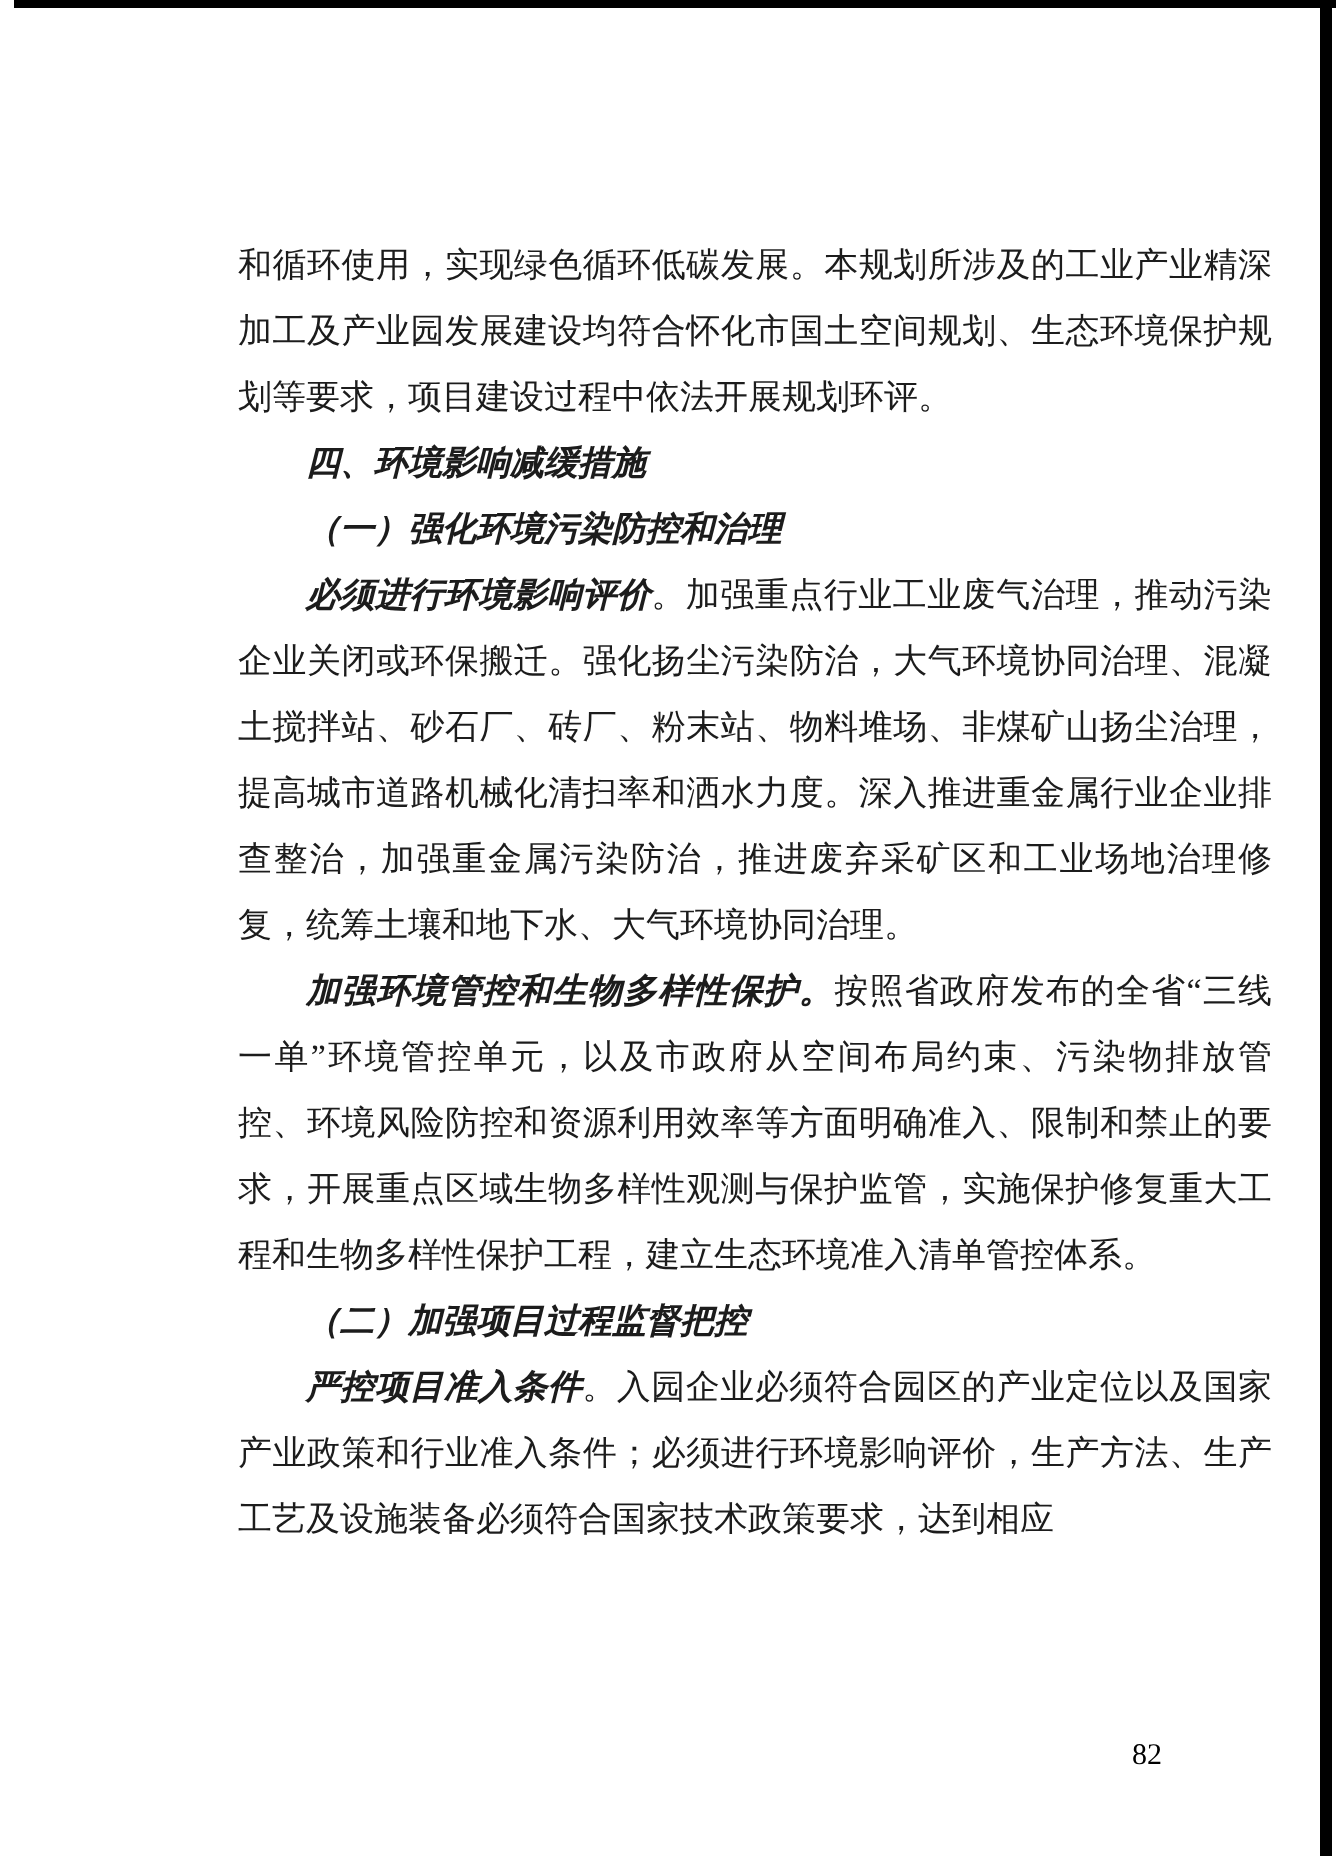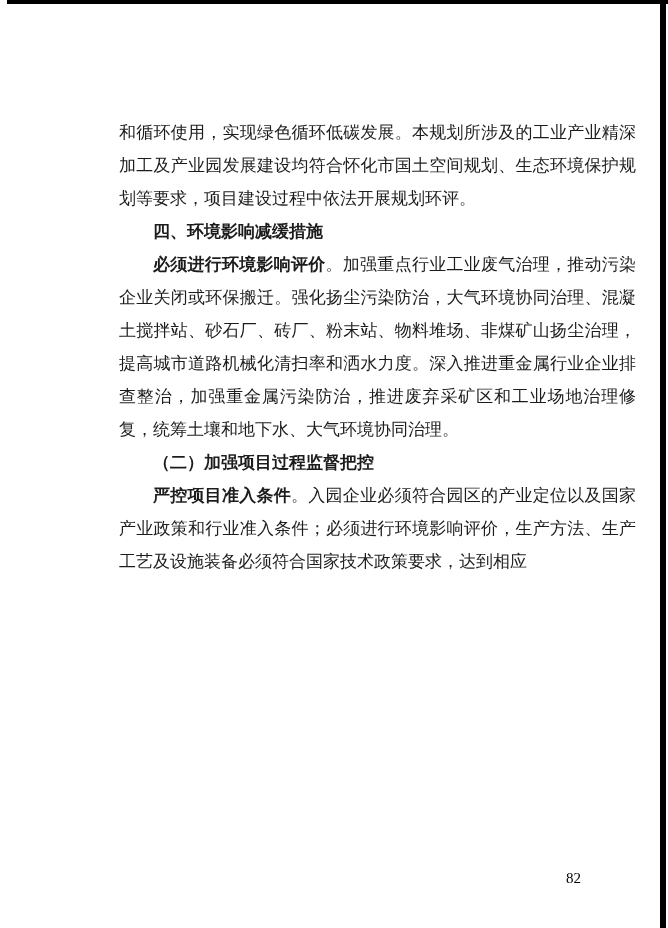--- a/index.html
+++ b/index.html
@@ -55,37 +55,40 @@
   .content p.heading1,
   .content p.heading2 {
     font-weight: bold;
     font-family: "Liberation Sans", "DejaVu Sans", sans-serif;
     text-align: left;
   }
   .run { font-weight: normal; }
   .run.bold {
     font-weight: bold;
     font-family: "Liberation Sans", "DejaVu Sans", sans-serif;
+    font-style: italic;
   }
   .footer-page-number {
     position: absolute;
     left: 566px;
     top: 870px;
     font-size: 15px;
     font-family: "Liberation Serif", "DejaVu Serif", serif;
     color: #000000;
   }
 </style>
 </head>
 <body>
 
 <div class="page">
   <div class="scan-edge-top"></div>
   <div class="scan-edge-right"></div>
   <div class="content" id="doc-body">
       <p class="body-continued"><span class="run">和循环使用，实现绿色循环低碳发展。本规划所涉及的工业产业精深加工及产业园发展建设均符合怀化市国土空间规划、生态环境保护规划等要求，项目建设过程中依法开展规划环评。</span></p>
       <p class="heading1"><span class="run bold">四、环境影响减缓措施</span></p>
+      <p class="heading2"><span class="run bold">（一）强化环境污染防控和治理</span></p>
       <p class="body"><span class="run bold">必须进行环境影响评价</span><span class="run">。加强重点行业工业废气治理，推动污染企业关闭或环保搬迁。强化扬尘污染防治，大气环境协同治理、混凝土搅拌站、砂石厂、砖厂、粉末站、物料堆场、非煤矿山扬尘治理，提高城市道路机械化清扫率和洒水力度。深入推进重金属行业企业排查整治，加强重金属污染防治，推进废弃采矿区和工业场地治理修复，统筹土壤和地下水、大气环境协同治理。</span></p>
+      <p class="body"><span class="run bold">加强环境管控和生物多样性保护。</span><span class="run">按照省政府发布的全省“三线一单”环境管控单元，以及市政府从空间布局约束、污染物排放管控、环境风险防控和资源利用效率等方面明确准入、限制和禁止的要求，开展重点区域生物多样性观测与保护监管，实施保护修复重大工程和生物多样性保护工程，建立生态环境准入清单管控体系。</span></p>
       <p class="heading2"><span class="run bold">（二）加强项目过程监督把控</span></p>
       <p class="body"><span class="run bold">严控项目准入条件</span><span class="run">。入园企业必须符合园区的产业定位以及国家产业政策和行业准入条件；必须进行环境影响评价，生产方法、生产工艺及设施装备必须符合国家技术政策要求，达到相应</span></p>
     </div>
   <div class="footer-page-number">82</div>
 </div>
 
 </body></html>

